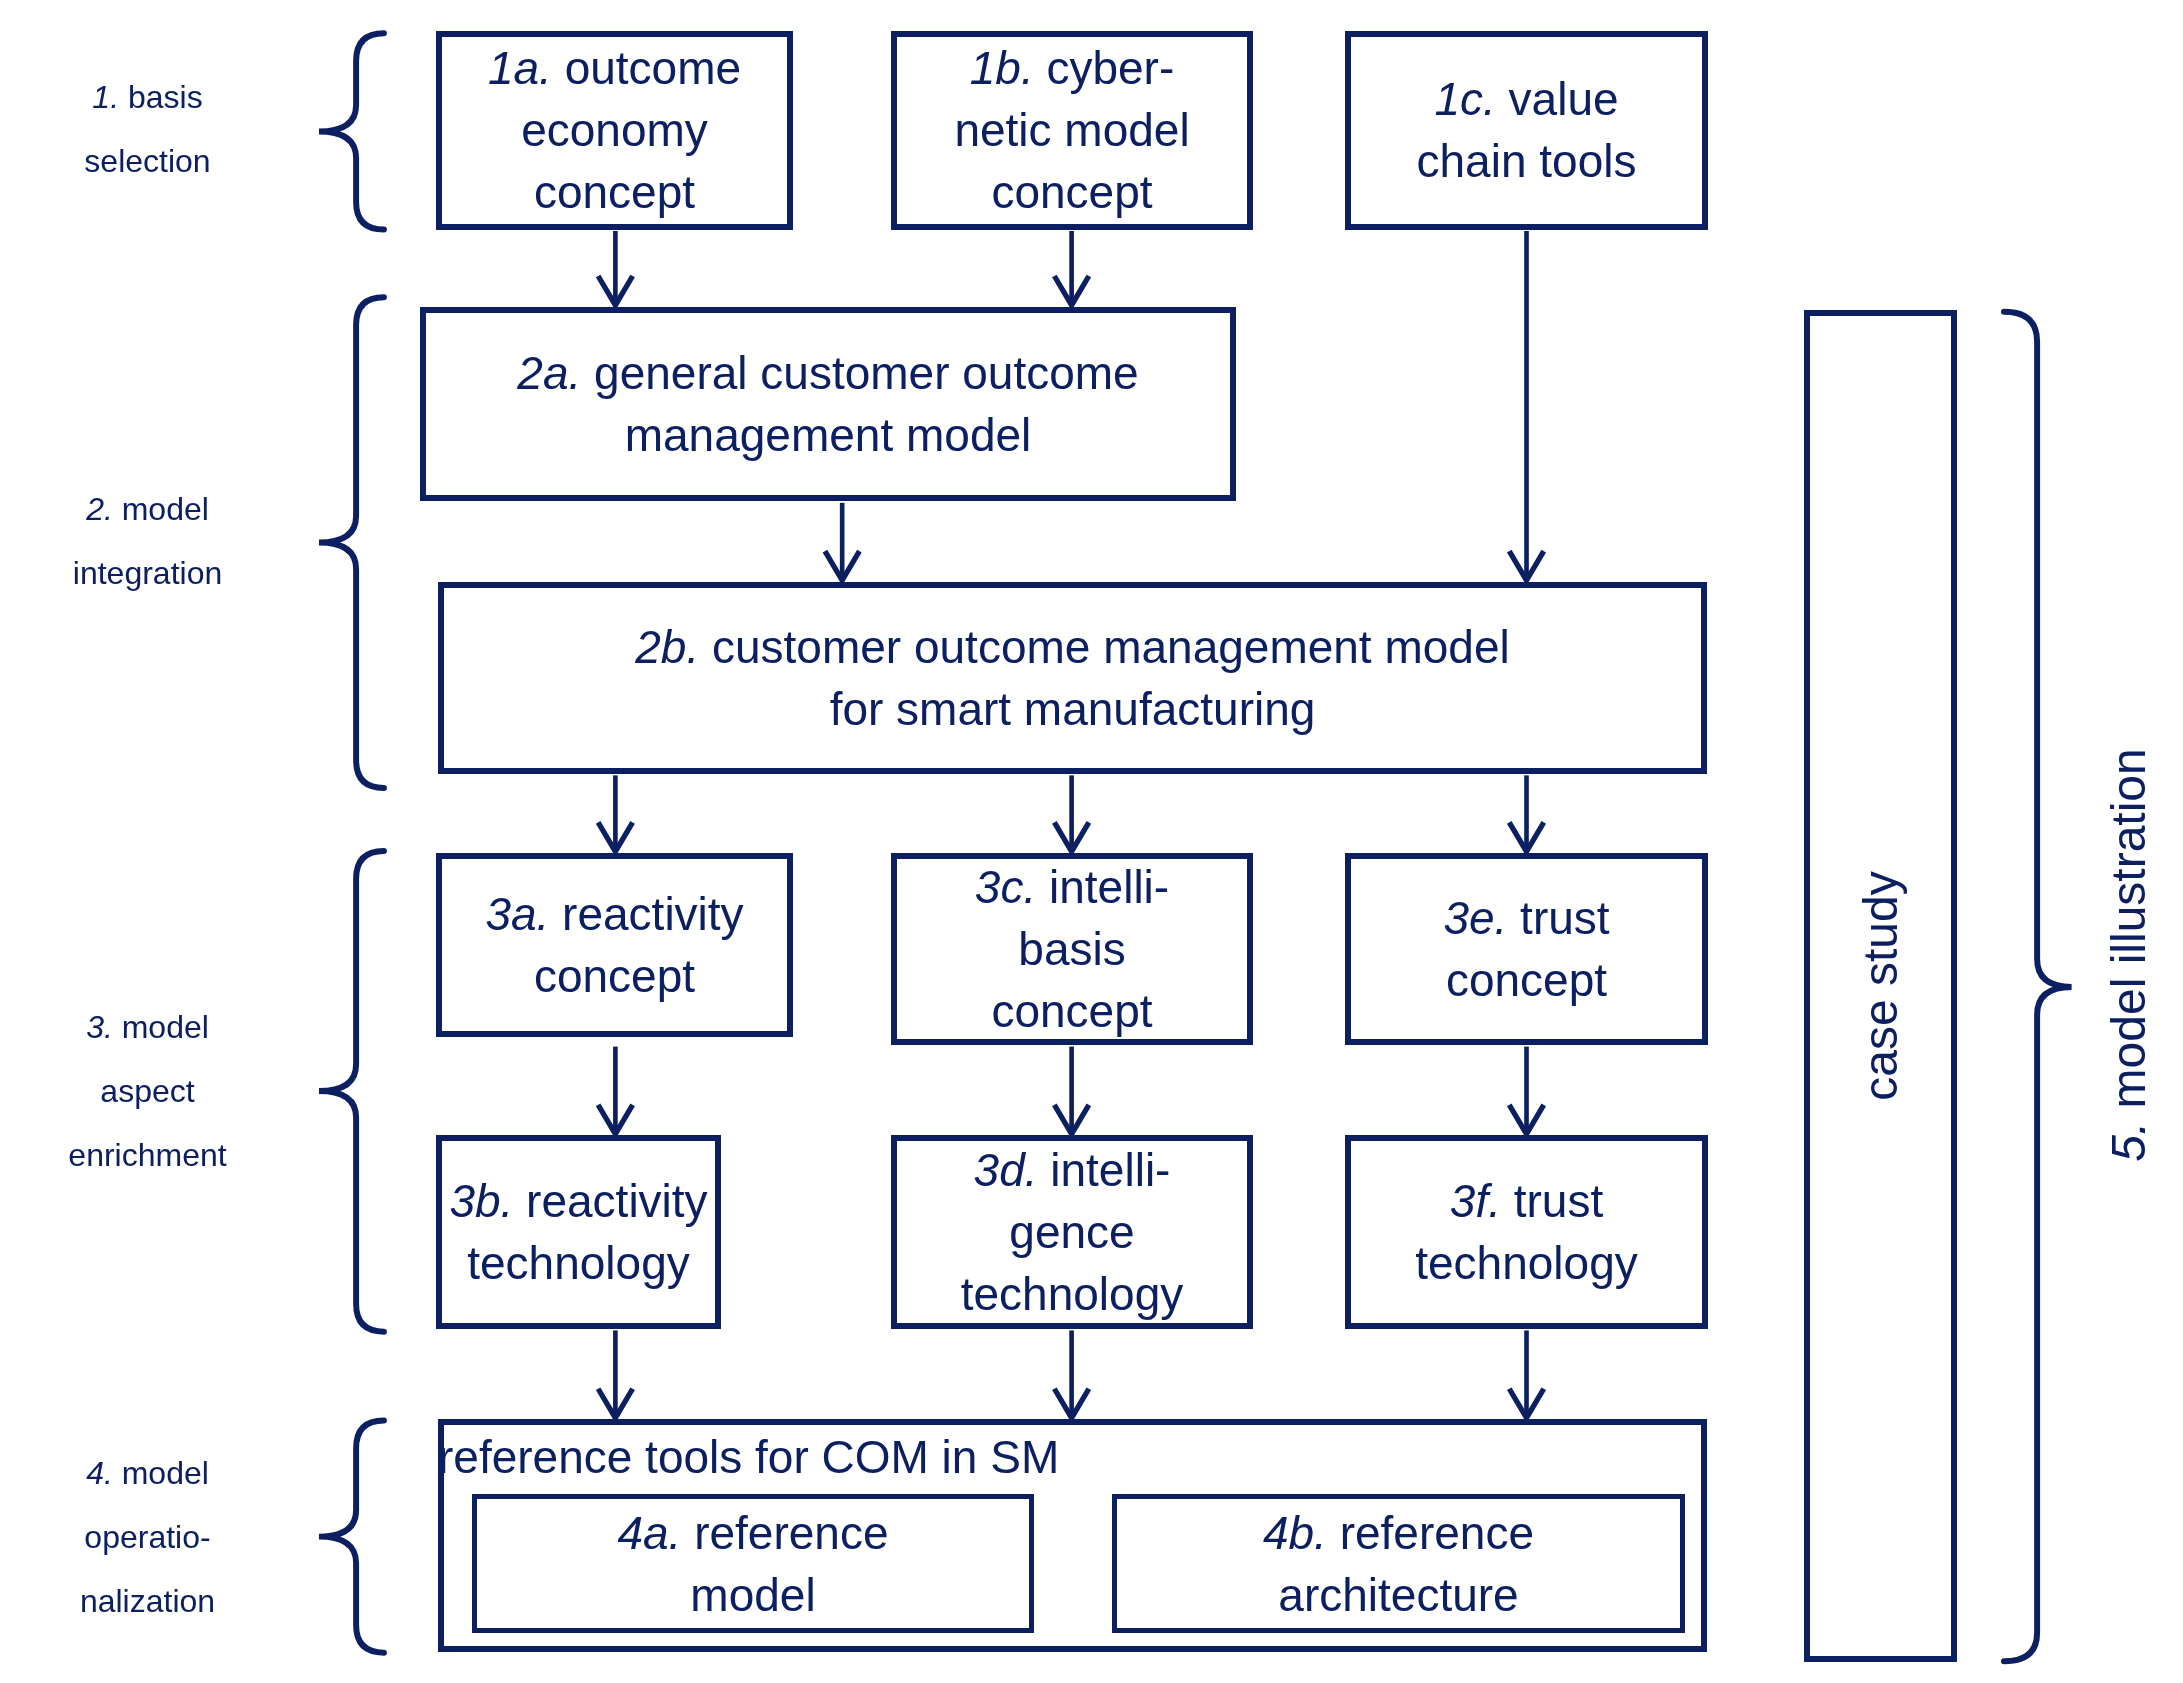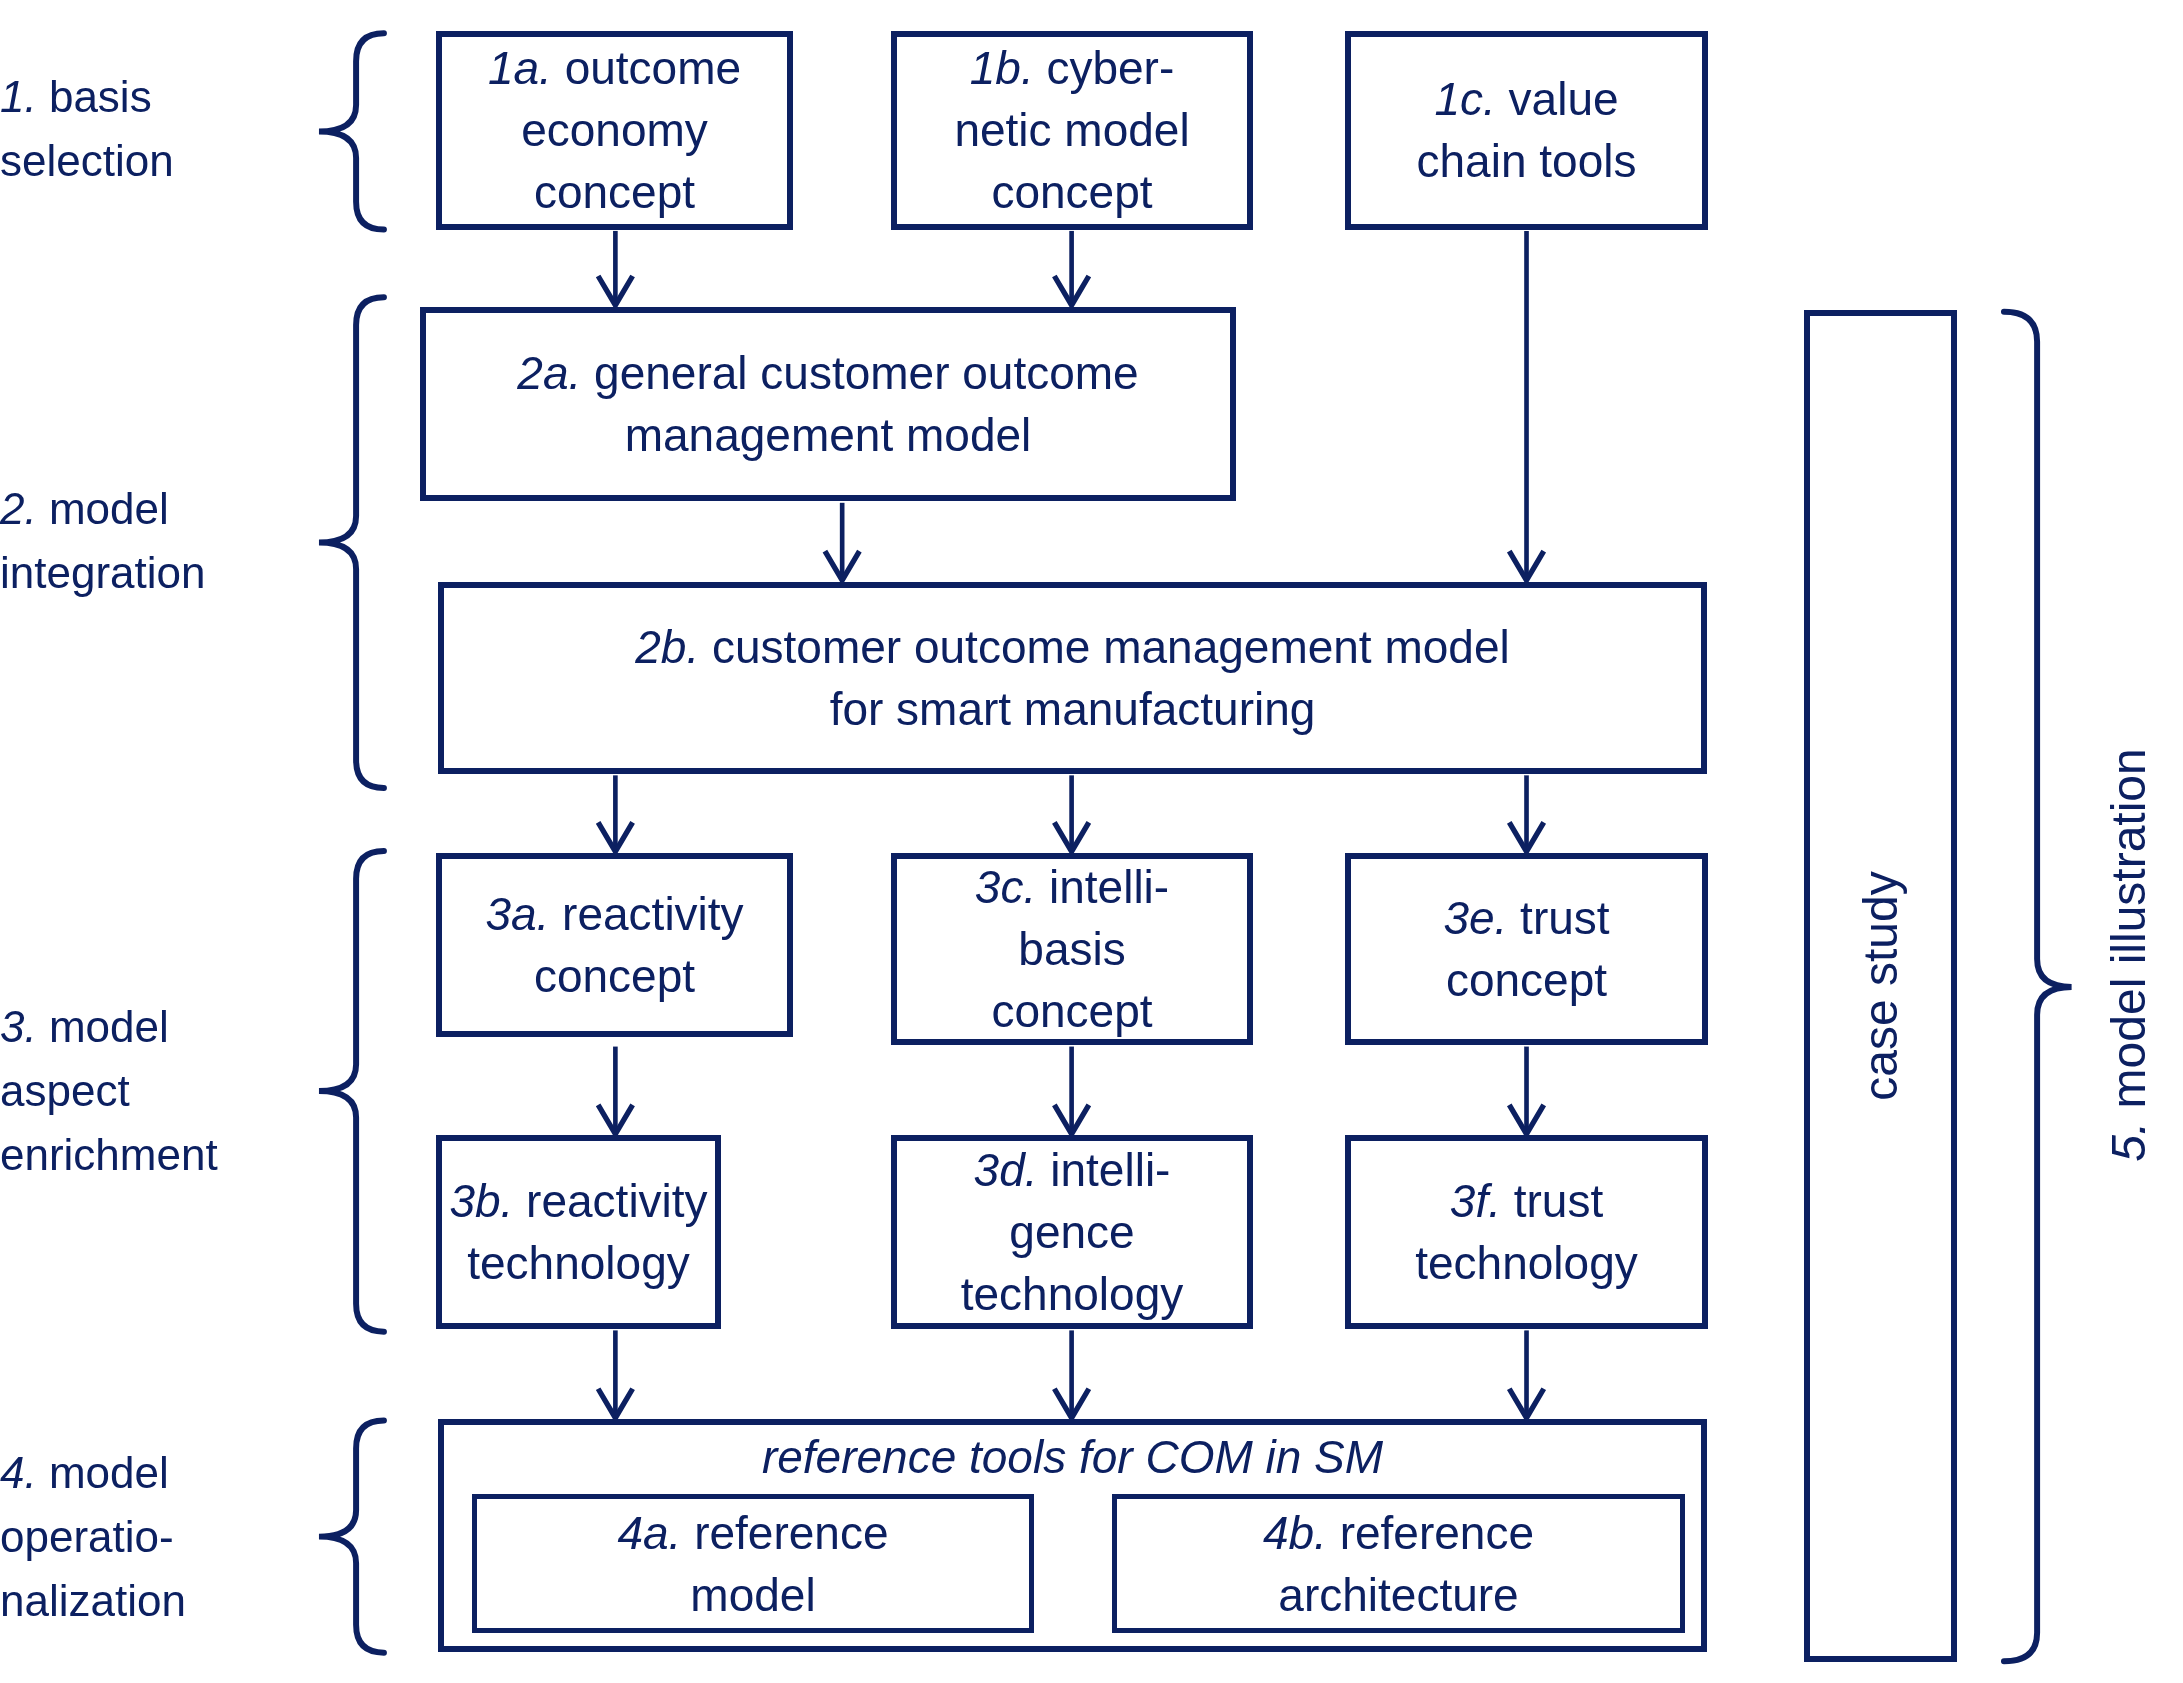--- a/index.html
+++ b/index.html
@@ -23,26 +23,26 @@
     text-align:center; font-size:46px; line-height:62px;
     background:var(--paper);
   }
   .node.inner { border-width:5.3px; }
   .node.outer { justify-content:flex-start; align-items:flex-start; }
   .prefix { font-style:italic; }
   .rest, .stack { white-space:pre-line; }
   .boxtext { width:100%; }
 
   .phase-label {
-    position:absolute; left:0; width:295px; text-align:left;
-    font-size:44px; line-height:64px; transform:translateY(-50%);
+    position:absolute; left:0; width:295px; text-align:center;
+    font-size:32px; line-height:64px; transform:translateY(-50%);
   }
   .outer-title {
     position:absolute; left:438px; width:1269px; top:1426px;
-    text-align:center; font-size:46px; line-height:62px;font-style:italic;
+    font-size:46px; line-height:62px;
   }
   .vtext {
     position:absolute; white-space:nowrap;
     transform:translate(-50%,-50%) rotate(-90deg);
     font-size:48px; line-height:48px;
   }
 </style>
 </head>
 <body>
 

